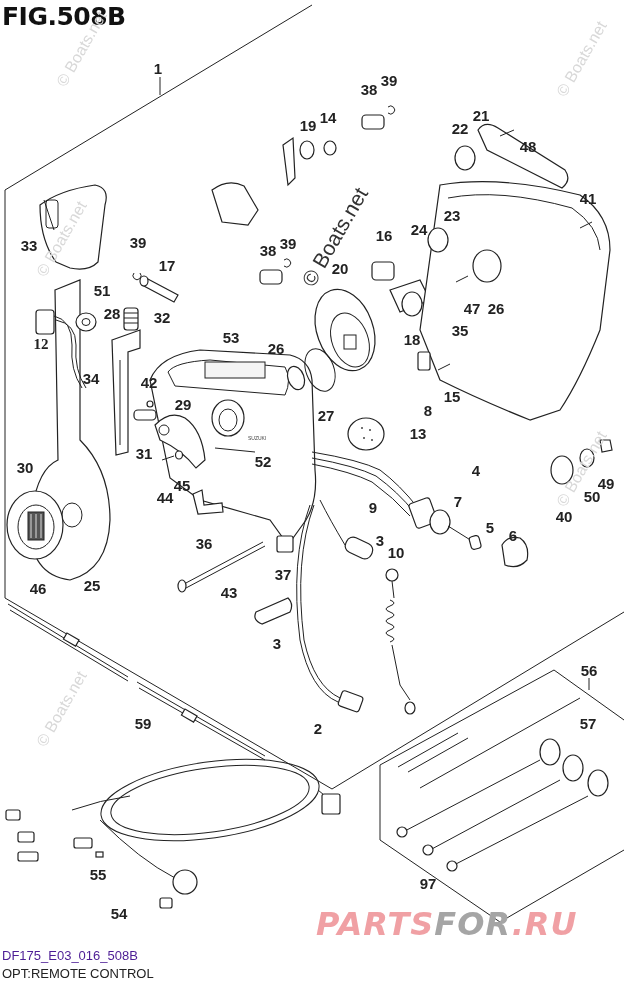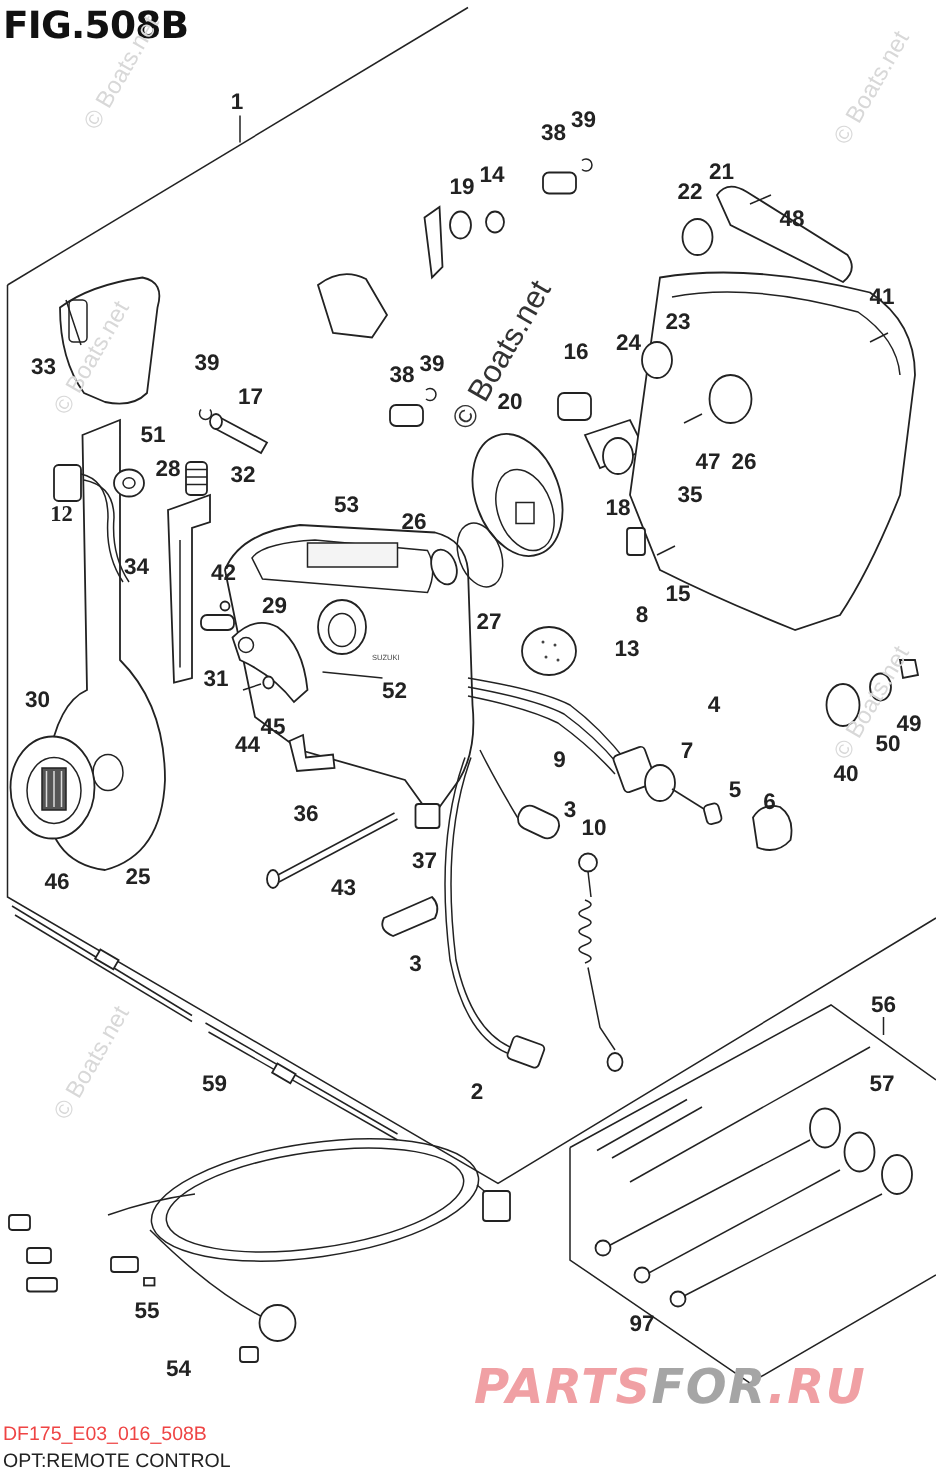--- a/index.html
+++ b/index.html
@@ -1,20 +1,20 @@
 <!DOCTYPE html>
 <html><head>
 <meta charset="utf-8">
 <style>
   html, body { margin: 0; padding: 0; background: #ffffff; }
   body { width: 624px; height: 988px; position: relative; overflow: hidden; font-family: "Liberation Sans", sans-serif; }
   #stage { position: absolute; left: 0; top: 0; width: 624px; height: 988px; }
   .fig-title { position: absolute; left: 2px; top: 2px; font-family: "DejaVu Sans", sans-serif; font-weight: 900; font-size: 25px; color: #111; letter-spacing: -0.5px; }
   .callout { position: absolute; font-family: "Liberation Sans", sans-serif; font-size: 15px; font-weight: bold; color: #222; transform: translate(-50%, -50%); white-space: nowrap; }
-  .footer-code { position: absolute; left: 2px; top: 948px; font-size: 13px; color: #ef4444; font-family: "Liberation Sans", sans-serif; }
+  .footer-code { position: absolute; left: 2px; top: 948px; font-size: 13px; color: #4c1d95; font-family: "Liberation Sans", sans-serif; }
   .footer-desc { position: absolute; left: 2px; top: 966px; font-size: 13px; color: #222; font-family: "Liberation Sans", sans-serif; }
   .wm-tag { position: absolute; left: 316px; top: 893px; font-size: 12.5px; color: #9a9a9a; letter-spacing: 0.3px; font-family: "Liberation Sans", sans-serif; }
   .wm-brand { position: absolute; left: 316px; top: 905px; font-size: 32px; font-weight: 900; font-family: "DejaVu Sans", sans-serif; letter-spacing: 1px; font-style: italic; }
   .wm-brand .a { color: #f0a0a4; }
   .wm-brand .b { color: #a5a5a5; }
   .wm-brand .c { color: #f0a0a4; }
   .boats { position: absolute; color: #d8d8d8; font-size: 16px; white-space: nowrap; font-family: "Liberation Sans", sans-serif; }
   .boats-dark { position: absolute; color: #333; font-size: 21px; white-space: nowrap; font-family: "Liberation Sans", sans-serif; }
   svg { position: absolute; left: 0; top: 0; }
   .ln { stroke: #222; stroke-width: 1; fill: none; }

